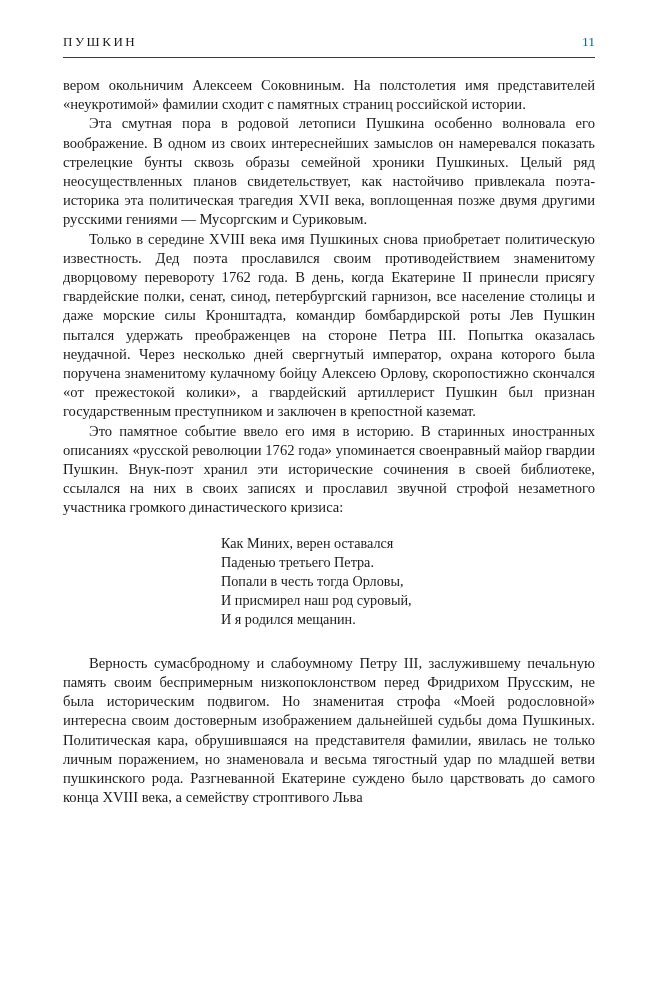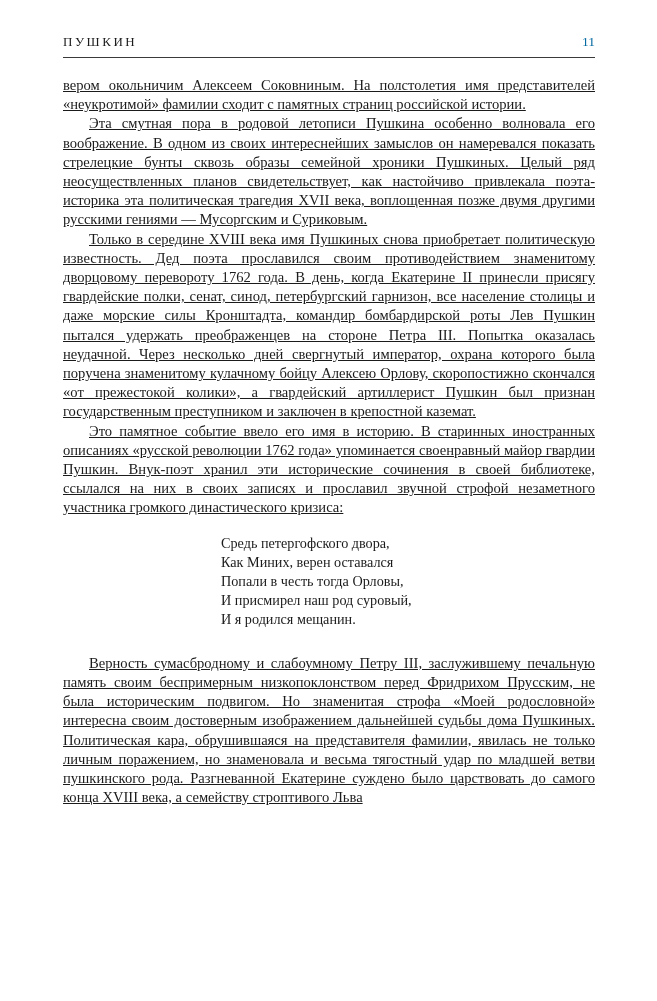--- a/index.html
+++ b/index.html
@@ -39,21 +39,20 @@
     margin: 0 0 18px 0;
   }
   .page-body {
     font-size: 14.6px;
     line-height: 19.2px;
     text-align: justify;
   }
   .para {
     margin: 0;
     text-indent: 26px;
-    text-decoration: underline;
   }
   .para.no-indent {
     text-indent: 0;
   }
   .poem {
     margin: 16px 0 24px 158px;
     text-align: left;
   }
   .poem-line {
     font-size: 14.2px;
@@ -77,22 +76,22 @@
 
     <p class="para no-indent">вером окольничим Алексеем Соковниным. На полстолетия имя представителей «неукротимой» фамилии сходит с памятных страниц российской истории.</p>
 
     <p class="para">Эта смутная пора в родовой летописи Пушкина особенно волновала его воображение. В одном из своих интереснейших замыслов он намеревался показать стрелецкие бунты сквозь образы семейной хроники Пушкиных. Целый ряд неосуществленных планов свидетельствует, как настойчиво привлекала поэта-историка эта политическая трагедия XVII века, воплощенная позже двумя другими русскими гениями — Мусоргским и Суриковым.</p>
 
     <p class="para">Только в середине XVIII века имя Пушкиных снова приобретает политическую известность. Дед поэта прославился своим противодействием знаменитому дворцовому перевороту 1762 года. В день, когда Екатерине II принесли присягу гвардейские полки, сенат, синод, петербургский гарнизон, все население столицы и даже морские силы Кронштадта, командир бомбардирской роты Лев Пушкин пытался удержать преображенцев на стороне Петра III. Попытка оказалась неудачной. Через несколько дней свергнутый император, охрана которого была поручена знаменитому кулачному бойцу Алексею Орлову, скоропостижно скончался «от прежестокой колики», а гвардейский артиллерист Пушкин был признан государственным преступником и заключен в крепостной каземат.</p>
 
     <p class="para">Это памятное событие ввело его имя в историю. В старинных иностранных описаниях «русской революции 1762 года» упоминается своенравный майор гвардии Пушкин. Внук-поэт хранил эти исторические сочинения в своей библиотеке, ссылался на них в своих записях и прославил звучной строфой незаметного участника громкого династического кризиса:</p>
 
     <div class="poem">
-      <div class="poem-line">Средь петергофского двора,</div>
       <div class="poem-line">Как Миних, верен оставался</div>
+      <div class="poem-line">Паденью третьего Петра.</div>
       <div class="poem-line">Попали в честь тогда Орловы,</div>
       <div class="poem-line">И присмирел наш род суровый,</div>
       <div class="poem-line">И я родился мещанин.</div>
     </div>
 
     <p class="para">Верность сумасбродному и слабоумному Петру III, заслужившему печальную память своим беспримерным низкопоклонством перед Фридрихом Прусским, не была историческим подвигом. Но знаменитая строфа «Моей родословной» интересна своим достоверным изображением дальнейшей судьбы дома Пушкиных. Политическая кара, обрушившаяся на представителя фамилии, явилась не только личным поражением, но знаменовала и весьма тягостный удар по младшей ветви пушкинского рода. Разгневанной Екатерине суждено было царствовать до самого конца XVIII века, а семейству строптивого Льва</p>
 
   </main>
 
 </div>

